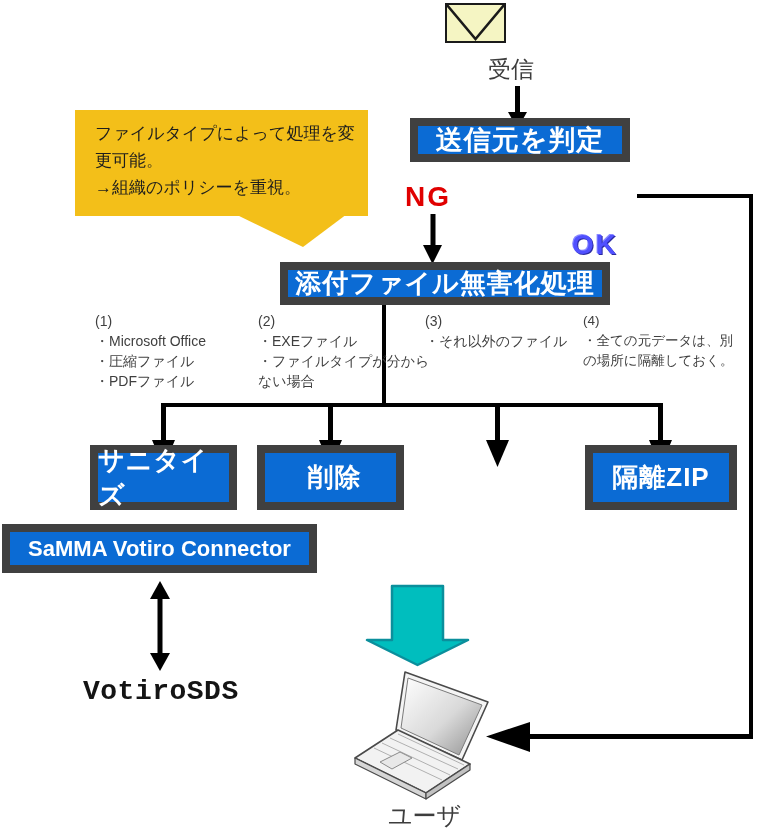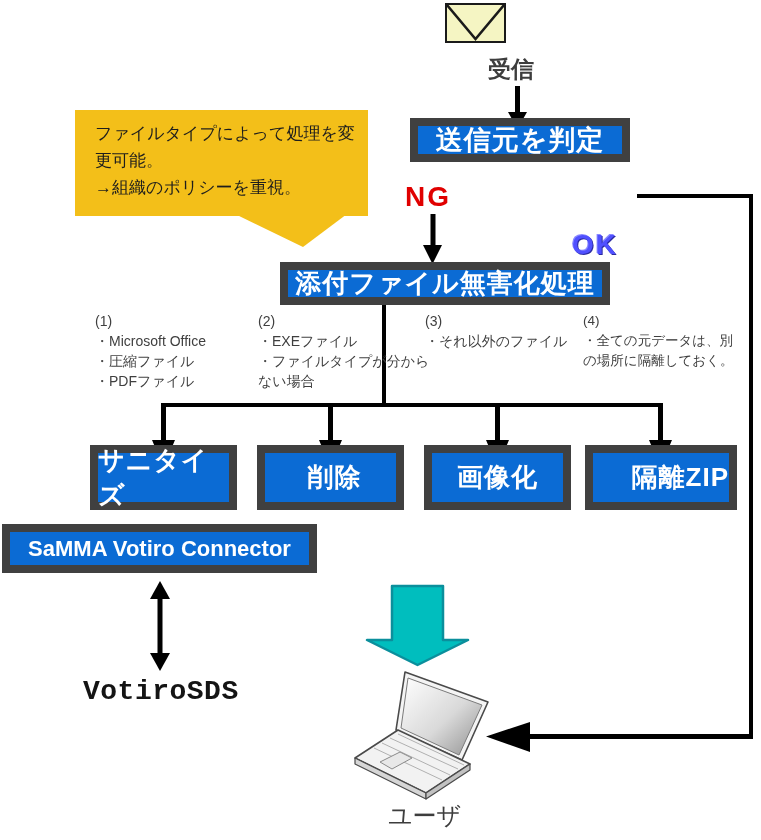--- a/index.html
+++ b/index.html
@@ -82,21 +82,21 @@
       <polygon points="150,653 170,653 160,671" fill="#000"></polygon>
     </g>
   </svg>
 
   <div class="abs envelope" style="left:445px;top:3px;width:61px;height:40px;">
     <svg width="57" height="36" viewBox="0 0 57 36">
       <path d="M0,0 L28.5,34 L57,0" fill="none" stroke="#1a1a1a" stroke-width="2.5"></path>
     </svg>
   </div>
 
-  <div class="abs plain-label" style="left:488px;top:54px;font-weight:bold;">受信</div>
+  <div class="abs plain-label" style="left:488px;top:54px;">受信</div>
 
   <div class="abs bluebox" style="left:410px;top:118px;width:220px;height:44px;font-size:27px;">
     <span>送信元を判定</span>
   </div>
 
   <div class="abs ng" style="left:405px;top:181px;">NG</div>
   <div class="abs ok" style="left:572px;top:181px;margin-top:48px;">OK</div>
 
   <div class="abs bubble-body" style="left:75px;top:110px;width:293px;height:106px;"></div>
   <svg class="abs nopointer" style="left:230px;top:214px;" width="120" height="34" viewBox="0 0 120 34">
@@ -133,24 +133,21 @@
     <span>・全ての元データは、別</span>
     <span>の場所に隔離しておく。</span>
   </div>
 
   <div class="abs bluebox" style="left:90px;top:445px;width:147px;height:65px;font-size:26px;">
     <span>サニタイズ</span>
   </div>
   <div class="abs bluebox" style="left:257px;top:445px;width:147px;height:65px;font-size:26px;padding-left:8px;">
     <span>削除</span>
   </div>
-  <div class="abs bluebox" style="left:424px;top:445px;width:147px;height:65px;font-size:26px;">
-    <span>画像化</span>
-  </div>
-  <div class="abs bluebox" style="left:585px;top:445px;width:152px;height:65px;font-size:26px;justify-content:flex-end;">
+  <div class="abs bluebox" style="left:585px;top:445px;width:152px;height:65px;font-size:26px;">
     <span>隔離ZIP</span>
   </div>
 
   <div class="abs bluebox" style="left:2px;top:524px;width:315px;height:49px;font-size:22px;letter-spacing:0;align-items:center;">
     <span>SaMMA Votiro Connector</span>
   </div>
 
   <div class="abs votiro" style="left:83px;top:676px;font-family:Liberation Mono, monospace;">VotiroSDS</div>
 
   <svg class="abs nopointer" style="left:360px;top:584px;" width="116" height="84" viewBox="0 0 116 84">

